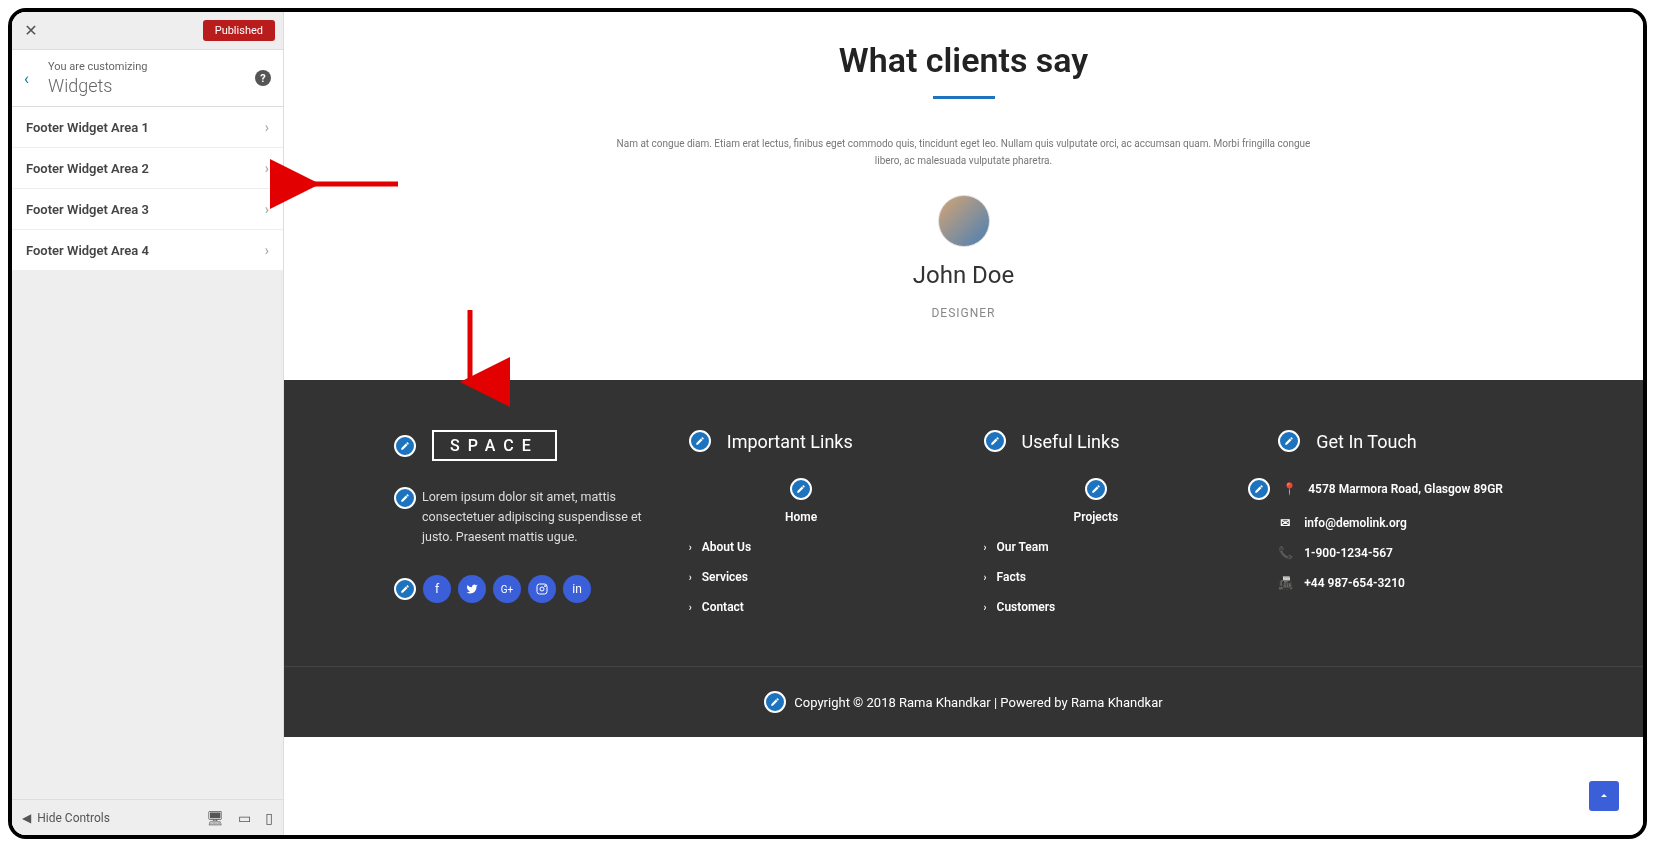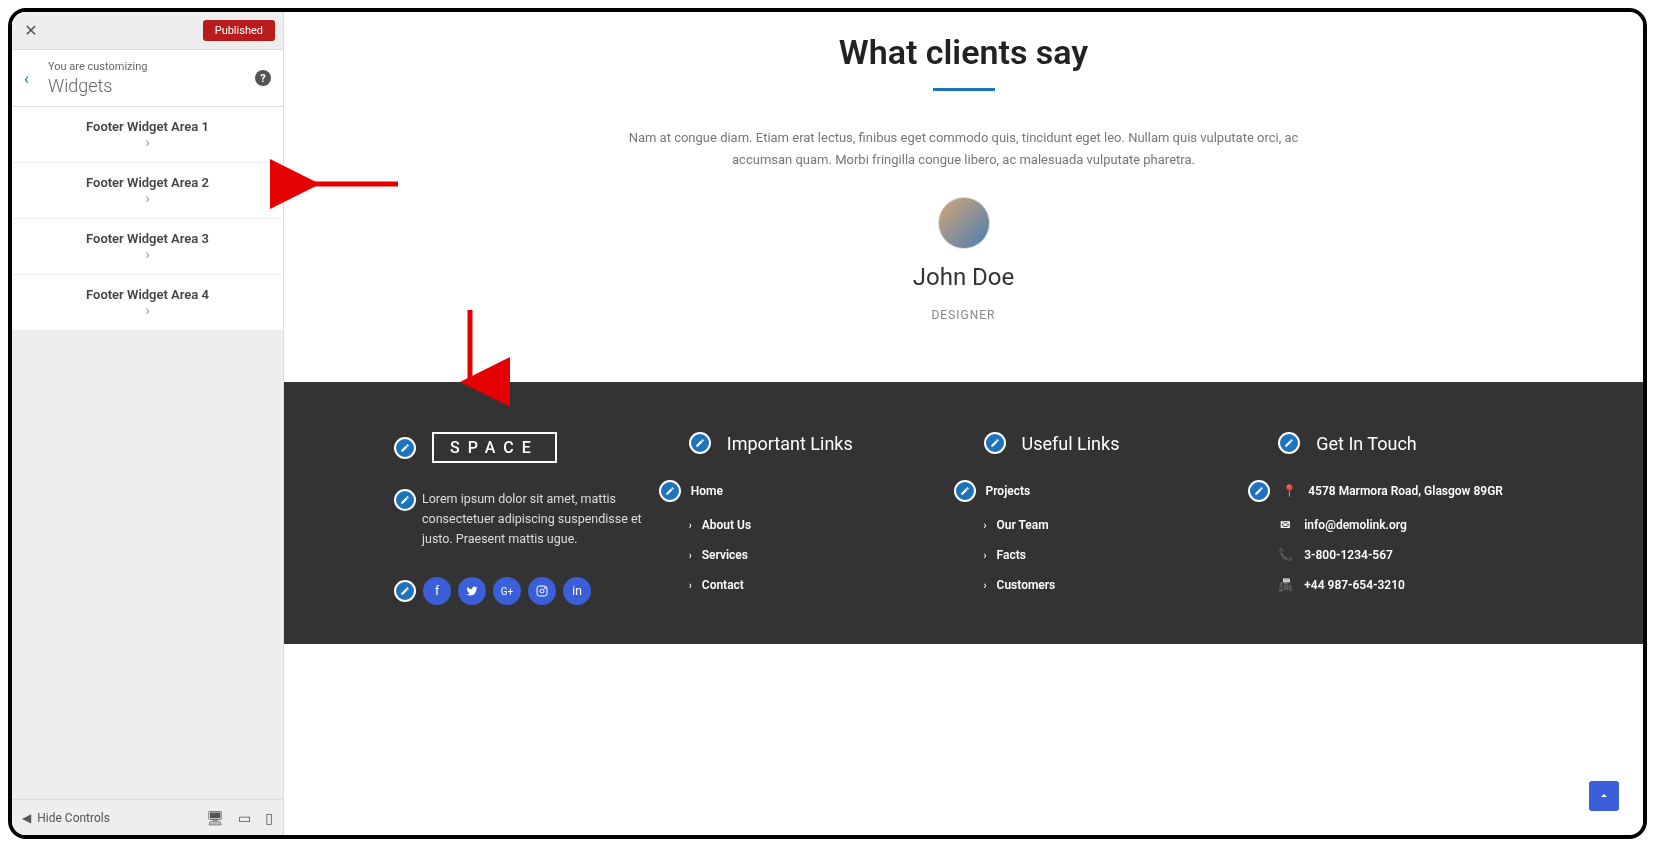--- a/index.html
+++ b/index.html
@@ -11,51 +11,51 @@
 .sidebar-top { height: 38px; background: #eee; border-bottom: 1px solid #ddd; display: flex; align-items: center; justify-content: space-between; padding: 0 8px 0 0; }
 .close-btn { width: 38px; height: 38px; display: flex; align-items: center; justify-content: center; font-size: 16px; color: #555; cursor: pointer; }
 .publish-btn { background: #b91c1c; color: #fff; font-size: 11px; padding: 4px 12px; border-radius: 3px; border: none; cursor: pointer; }
 .panel-header { background: #fff; border-bottom: 1px solid #ddd; display: flex; align-items: center; padding: 10px 12px; position: relative; }
 .panel-back { width: 24px; color: #0073aa; font-size: 16px; cursor: pointer; }
 .panel-titles { flex: 1; }
 .panel-sub { font-size: 11px; color: #666; }
 .panel-main { font-size: 18px; color: #666; font-weight: 300; margin-top: 2px; }
 .help-icon { width: 16px; height: 16px; border-radius: 50%; background: #555; color: #fff; font-size: 11px; display: flex; align-items: center; justify-content: center; cursor: pointer; font-weight: bold; }
 .panel-list { background: #fff; }
-.panel-item { display: flex; align-items: center; justify-content: space-between; padding: 12px 14px; border-bottom: 1px solid #eee; font-size: 13px; color: #444; cursor: pointer; font-weight: 600; flex-direction: column; }
+.panel-item { display: flex; align-items: center; justify-content: space-between; padding: 12px 14px; border-bottom: 1px solid #eee; font-size: 13px; color: #444; cursor: pointer; font-weight: 600; }
 .panel-item .chev { color: #aaa; font-size: 14px; }
 .sidebar-footer { margin-top: auto; height: 36px; border-top: 1px solid #ddd; display: flex; align-items: center; justify-content: space-between; padding: 0 10px; background: #eee; font-size: 12px; color: #555; }
 .hide-controls { display: flex; align-items: center; gap: 6px; cursor: pointer; }
 .device-icons { display: flex; gap: 14px; }
 .device-icons span { cursor: pointer; color: #555; font-size: 14px; }
 
 
 .preview { flex: 1; overflow: hidden; position: relative; background: #fff; }
-.testimonial-section { padding: 20px 60px 60px; text-align: center; }
+.testimonial-section { padding: 28px 60px 60px; text-align: center; }
 .section-title { font-size: 34px; font-weight: 600; color: #222; margin-bottom: 16px; }
 .title-underline { width: 62px; height: 3px; background: #1e73be; margin: 0 auto 36px; }
-.testimonial-text { max-width: 700px; margin: 0 auto; font-size: 13px; color: #777; line-height: 1.7; }
+.testimonial-text { max-width: 700px; margin: 0 auto; font-size: 10px; color: #777; line-height: 1.7; }
 .avatar { width: 52px; height: 52px; border-radius: 50%; background: linear-gradient(135deg, #d4a574 0%, #4a7fb5 100%); margin: 26px auto 14px; border: 1px solid #ddd; }
 .client-name { font-size: 24px; font-weight: 400; color: #333; }
 .client-role { font-size: 12px; color: #888; letter-spacing: 1px; margin-top: 17px; }
 
 .footer { background: #333; color: #fff; padding: 50px 110px 36px; }
 .footer-cols { display: flex; gap: 40px; }
 .footer-col { flex: 1; }
 .col-header { display: flex; align-items: center; gap: 16px; margin-bottom: 26px; }
 .col-title { font-size: 18px; font-weight: 400; color: #fff; }
 .edit-badge { width: 22px; height: 22px; border-radius: 50%; background: #1e73be; border: 2px solid #fff; display: inline-flex; align-items: center; justify-content: center; flex-shrink: 0; cursor: pointer; }
 .edit-badge svg { width: 10px; height: 10px; fill: #fff; }
 .logo-box { border: 2px solid #fff; padding: 4px 16px; letter-spacing: 8px; font-size: 16px; font-weight: 500; display: inline-block; }
 .footer-desc { font-size: 12.5px; color: #ddd; line-height: 1.6; display: flex; align-items: flex-start; gap: 6px; margin-top: 8px; }
 .social-row { display: flex; align-items: center; gap: 7px; margin-top: 28px; }
 .social-btn { width: 28px; height: 28px; border-radius: 50%; background: #3b5fd8; display: flex; align-items: center; justify-content: center; color: #fff; font-size: 12px; cursor: pointer; }
 .link-list { list-style: none; }
 .link-list li { display: flex; align-items: center; gap: 10px; margin-bottom: 16px; font-size: 12px; font-weight: 600; cursor: pointer; }
-.link-list li.first { margin-left: -30px; }
+.link-list li.first { margin-left: -30px; flex-direction: column; }
 .bullet { color: #fff; font-size: 10px; }
 .contact-list { list-style: none; }
 .contact-list li { display: flex; align-items: center; gap: 12px; margin-bottom: 16px; font-size: 12px; font-weight: 600; }
 .contact-icon { width: 14px; text-align: center; color: #fff; }
 .copyright-bar { background: #333; border-top: 1px solid #444; padding: 24px; text-align: center; display: flex; align-items: center; justify-content: center; gap: 8px; font-size: 13px; color: #fff; }
 
 .scroll-top { position: absolute; bottom: 24px; right: 24px; width: 30px; height: 30px; background: #3b5fd8; color: #fff; display: flex; align-items: center; justify-content: center; border-radius: 3px; cursor: pointer; font-size: 12px; }
 
 
 .arrow { position: absolute; pointer-events: none; z-index: 100; }
@@ -248,29 +248,37 @@
                 </span>
                 <span class="contact-icon">📍</span>
                 <span>4578 Marmora Road, Glasgow 89GR</span>
               </li>
             <li>
                 <span class="contact-icon">✉</span>
                 <span>info@demolink.org</span>
               </li>
             <li>
                 <span class="contact-icon">📞</span>
-                <span>3-800-1234-567</span>
+                <span>1-900-1234-567</span>
               </li>
             <li>
                 <span class="contact-icon">📠</span>
                 <span>+44 987-654-3210</span>
               </li>
           </ul>
         </div>
       </div>
+    </div>
+    <div class="copyright-bar">
+      <span class="edit-badge">
+          <svg viewBox="0 0 24 24">
+            <path d="M3 17.25V21h3.75L17.81 9.94l-3.75-3.75L3 17.25zM20.71 7.04c.39-.39.39-1.02 0-1.41l-2.34-2.34c-.39-.39-1.02-.39-1.41 0l-1.83 1.83 3.75 3.75 1.83-1.83z"></path>
+          </svg>
+        </span>
+      <span>Copyright © 2018 Rama Khandkar | Powered by Rama Khandkar</span>
     </div>
     <div class="scroll-top">
       <svg viewBox="0 0 24 24" width="12" height="12" fill="#fff">
           <path d="M12 8l-6 6h12z"></path>
         </svg>
     </div>
   </div>
 </div>
 
 <div class="arrow arrow-h">

